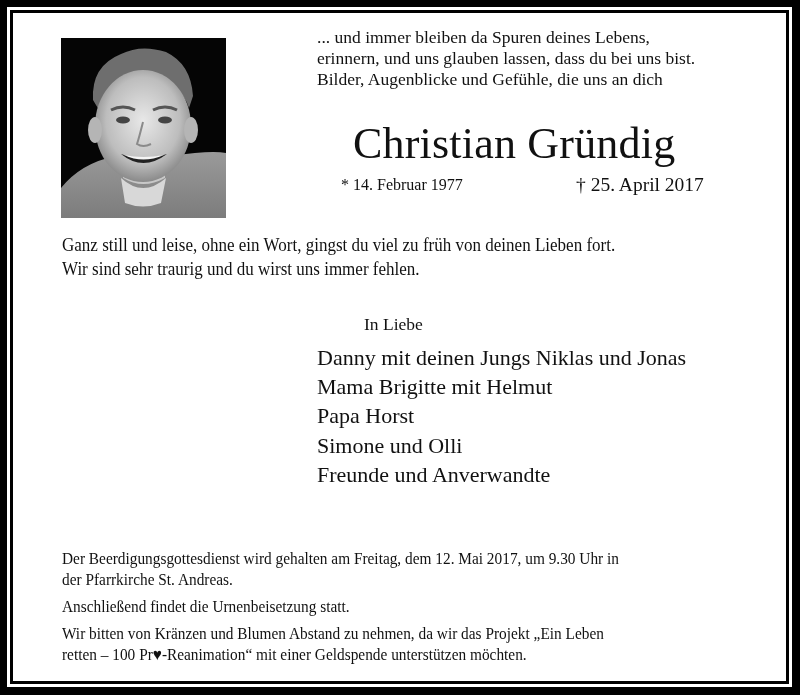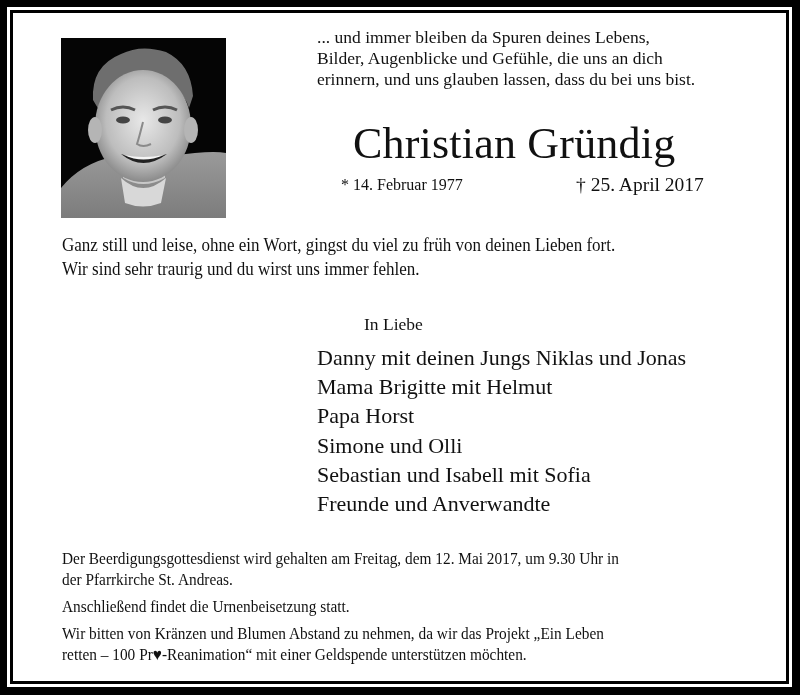--- a/index.html
+++ b/index.html
@@ -65,41 +65,40 @@
 
       <path d="M82 84 Q78 100 76 106 Q82 110 90 106" stroke="#8a8a8a" stroke-width="2" fill="none"></path>
 
       <path d="M60 116 Q82 134 106 116 Q82 124 60 116 Z" fill="#222"></path>
       <path d="M63 117 Q82 126 103 117 Q82 121 63 117 Z" fill="#f4f4f4"></path>
     </svg>
   </div>
 
   <div class="abs verse">
     <div>... und immer bleiben da Spuren deines Lebens,</div>
+    <div>erinnern, und uns glauben lassen, dass du bei uns bist.</div>
     <div>Bilder, Augenblicke und Gefühle, die uns an dich</div>
-    <div>erinnern, und uns glauben lassen, dass du bei uns bist.</div>
   </div>
 
   <div class="abs name">Christian Gründig</div>
   <div class="abs born">* 14. Februar 1977</div>
   <div class="abs died">† 25. April 2017</div>
 
   <div class="abs quote">
     <div>Ganz still und leise, ohne ein Wort, gingst du viel zu früh von deinen Lieben fort.</div>
     <div>Wir sind sehr traurig und du wirst uns immer fehlen.</div>
   </div>
 
   <div class="abs inliebe">In Liebe</div>
 
   <div class="abs mourners">
     <div>Danny mit deinen Jungs Niklas und Jonas</div>
     <div>Mama Brigitte mit Helmut</div>
     <div>Papa Horst</div>
     <div>Simone und Olli</div>
-    <div>Sebastian und Isabell mit Sofia</div>
     <div>Freunde und Anverwandte</div>
   </div>
 
   <div class="abs info">
     <p>
       <span>Der Beerdigungsgottesdienst wird gehalten am Freitag, dem 12. Mai 2017, um 9.30 Uhr in</span><br>
       <span>der Pfarrkirche St. Andreas.</span>
     </p>
     <p>Anschließend findet die Urnenbeisetzung statt.</p>
     <p>

